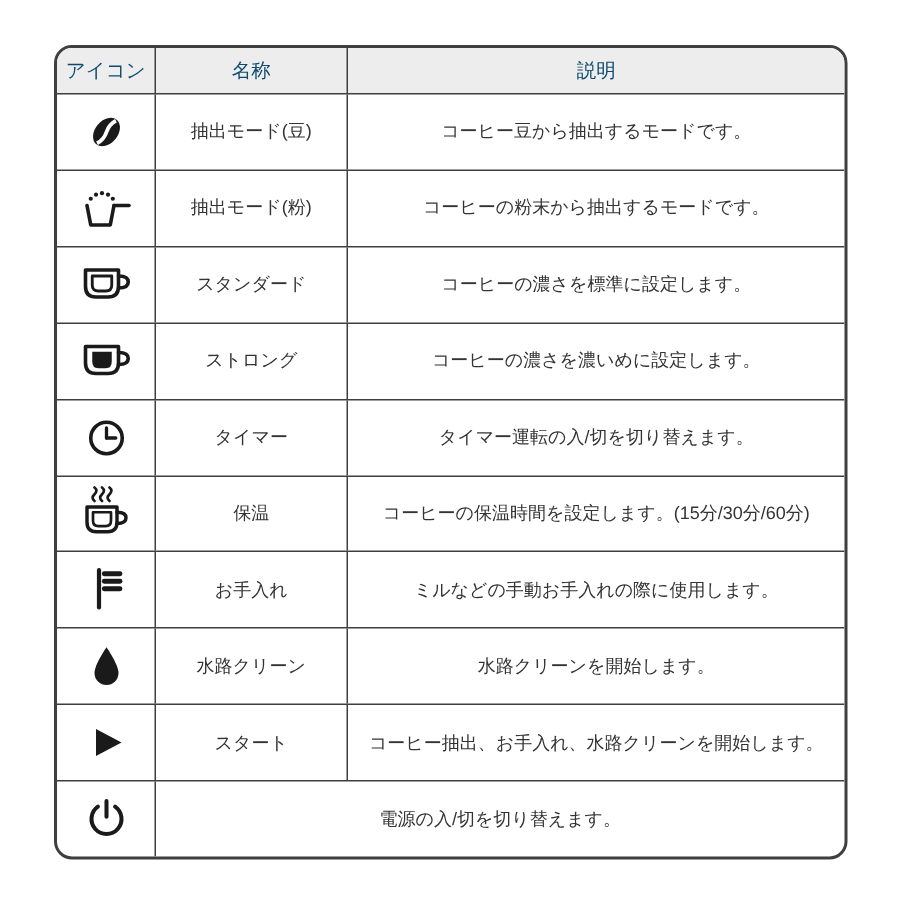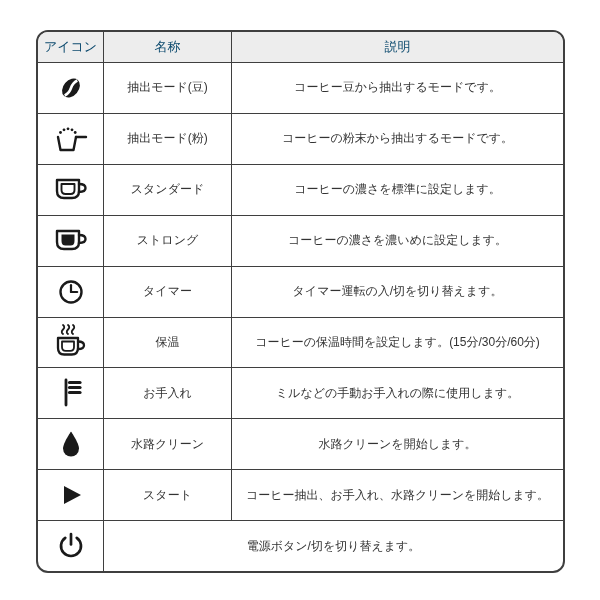--- a/index.html
+++ b/index.html
@@ -149,16 +149,16 @@
     <div class="cell c-desc">コーヒー抽出、お手入れ、水路クリーンを開始します。</div>
   </div>
 
   <div class="row">
     <div class="cell c-icon">
       <svg width="30" height="30" viewBox="0 0 30 30">
         <path class="ic" stroke-width="2.7" d="M9.26 6.81 A10 10 0 1 0 20.74 6.81"></path>
         <path class="ic" stroke-width="2.7" d="M15 3 V13.5"></path>
       </svg>
     </div>
-    <div class="cell c-desc">電源ボタン/切を切り替えます。</div>
+    <div class="cell c-desc">電源の入/切を切り替えます。</div>
   </div>
 
 </div>
 
 </body></html>

